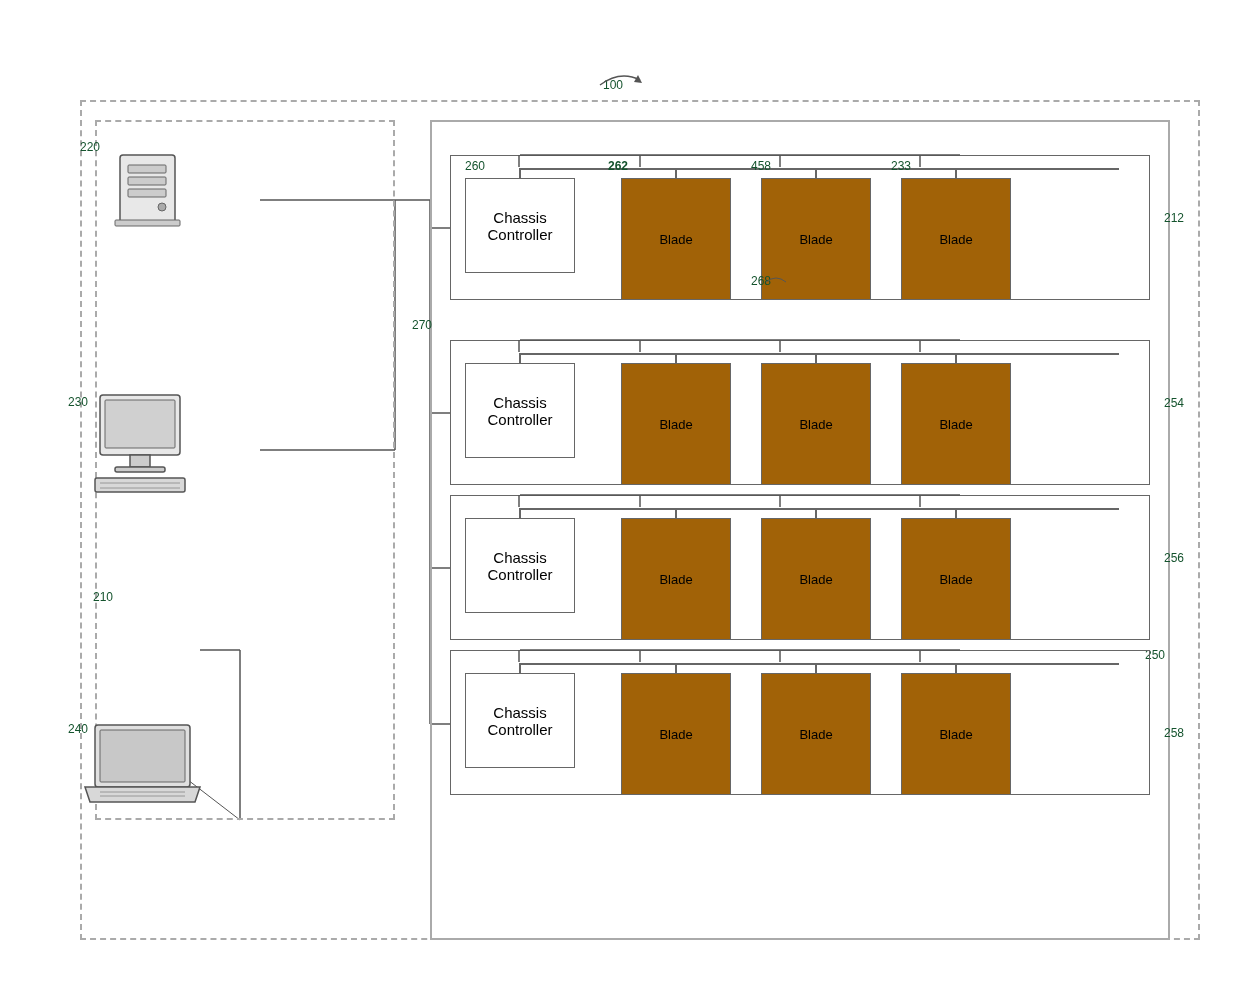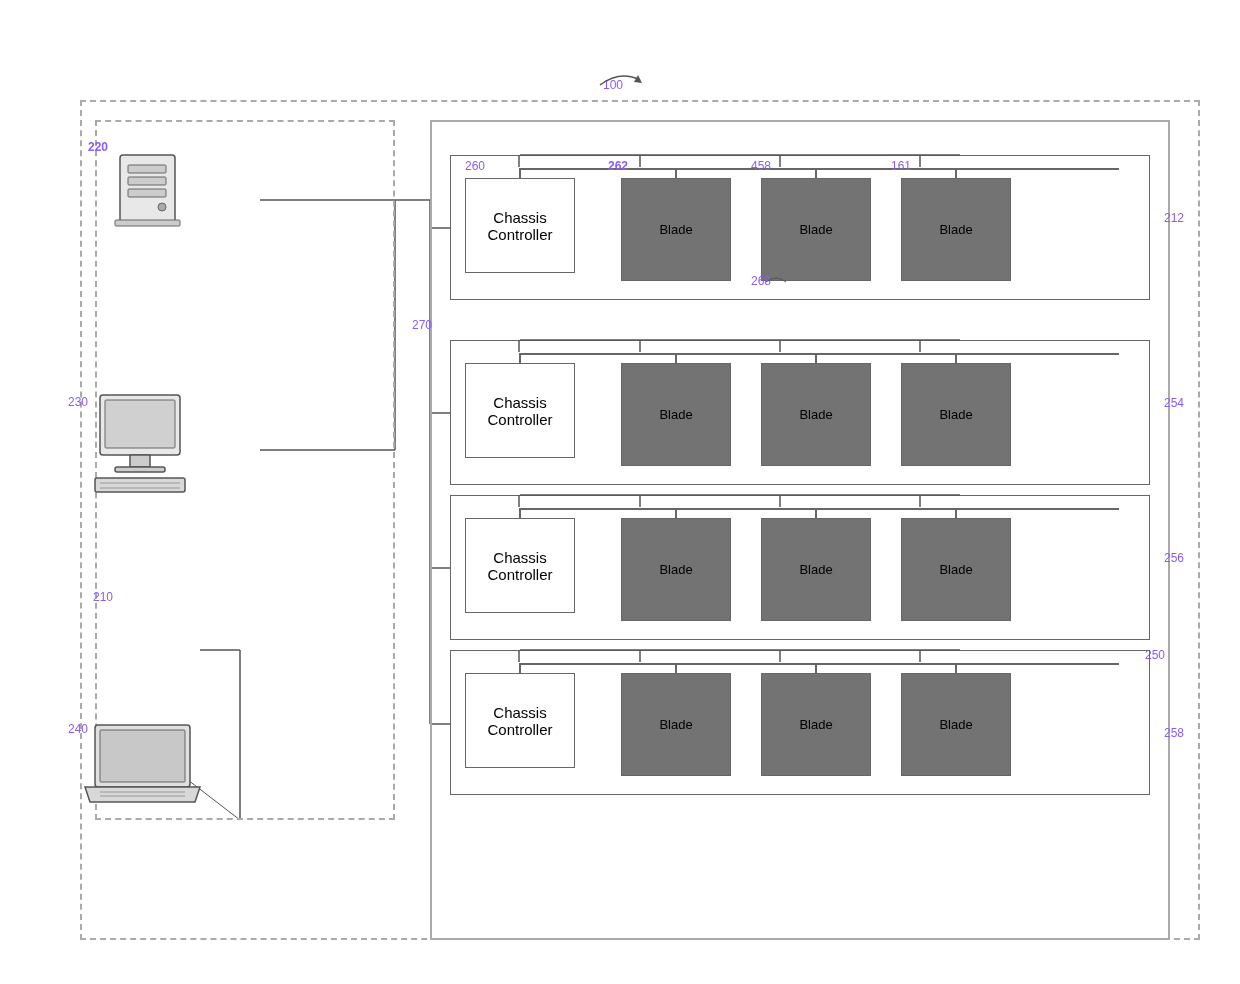--- a/index.html
+++ b/index.html
@@ -99,28 +99,28 @@
       justify-content: center;
       text-align: center;
       font-size: 15px;
       background: #fff;
     }
     
     .blade-box {
       position: absolute;
       top: 22px;
       width: 110px;
-      height: 103px;
+      height: 122px;
       border: 1.5px solid #666;
       display: flex;
       align-items: center;
       justify-content: center;
       text-align: center;
       font-size: 13px;
-      background: #737373;
+      background: #a16207;
     }
     .blade-1 { left: 170px; }
     .blade-2 { left: 310px; }
     .blade-3 { left: 450px; }
 
     
     .bus-line {
       position: absolute;
       top: 12px;
       left: 70px;
@@ -134,21 +134,21 @@
       top: 12px;
       width: 1.5px;
       height: 10px;
       background: #666;
     }
 
     
     .ref {
       position: absolute;
       font-size: 12px;
-      color: #8b5cf6;
+      color: #14532d;
     }
 
     
     svg.connectors {
       position: absolute;
       top: 0; left: 0;
       width: 1240px;
       height: 984px;
       pointer-events: none;
     }
@@ -200,21 +200,21 @@
     <svg width="100" height="100" xmlns="http://www.w3.org/2000/svg">
 
       <rect x="20" y="15" width="55" height="70" rx="3" stroke="#555" stroke-width="1.5" fill="#e8e8e8"></rect>
       <rect x="28" y="25" width="38" height="8" rx="1" stroke="#666" stroke-width="1" fill="#ccc"></rect>
       <rect x="28" y="37" width="38" height="8" rx="1" stroke="#666" stroke-width="1" fill="#ccc"></rect>
       <rect x="28" y="49" width="38" height="8" rx="1" stroke="#666" stroke-width="1" fill="#ccc"></rect>
       <circle cx="62" cy="67" r="4" stroke="#666" stroke-width="1" fill="#aaa"></circle>
       <rect x="15" y="80" width="65" height="6" rx="1" stroke="#666" stroke-width="1" fill="#ccc"></rect>
     </svg>
   </div>
-  <div class="ref" style="top:140px; left:88px;font-weight:bold;">
+  <div class="ref" style="top:140px; left:80px;">
     <span>220</span>
   </div>
 
   <div class="workstation-device">
     <svg width="120" height="110" xmlns="http://www.w3.org/2000/svg">
 
       <rect x="15" y="5" width="80" height="60" rx="3" stroke="#555" stroke-width="1.5" fill="#e8e8e8"></rect>
       <rect x="20" y="10" width="70" height="48" rx="1" stroke="#666" stroke-width="1" fill="#d0d0d0"></rect>
 
       <rect x="45" y="65" width="20" height="12" stroke="#555" stroke-width="1.5" fill="#ccc"></rect>
@@ -283,21 +283,21 @@
     <div class="ref" style="left:14px; top:3px;">
       <span>260</span>
     </div>
     <div class="ref" style="left:157px; top:3px;font-weight:bold;">
       <span>262</span>
     </div>
     <div class="ref" style="left:300px; top:3px;">
       <span>458</span>
     </div>
     <div class="ref" style="left:440px; top:3px;">
-      <span>161</span>
+      <span>233</span>
     </div>
 
     <div class="ref" style="left:300px; top:118px;">
       <span>268</span>
     </div>
     <svg style="position:absolute;top:118px;left:310px;width:30px;height:15px;pointer-events:none;" xmlns="http://www.w3.org/2000/svg">
       <path d="M 5 8 Q 15 0 25 8" stroke="#555" stroke-width="1" fill="none"></path>
     </svg>
   </div>
 

